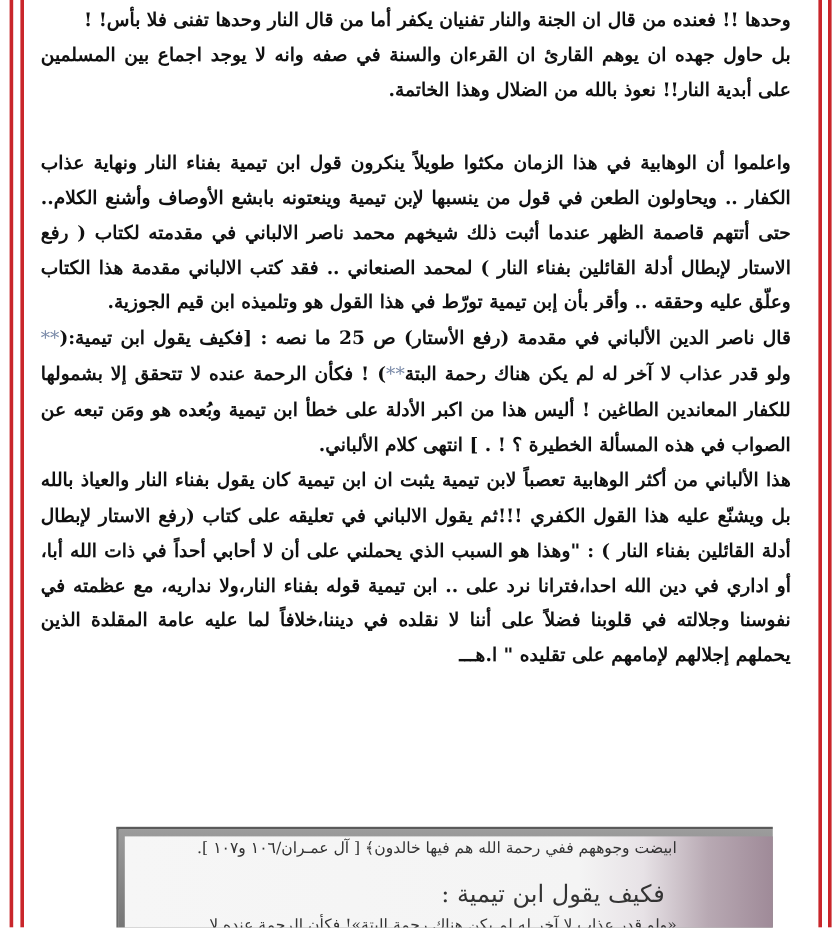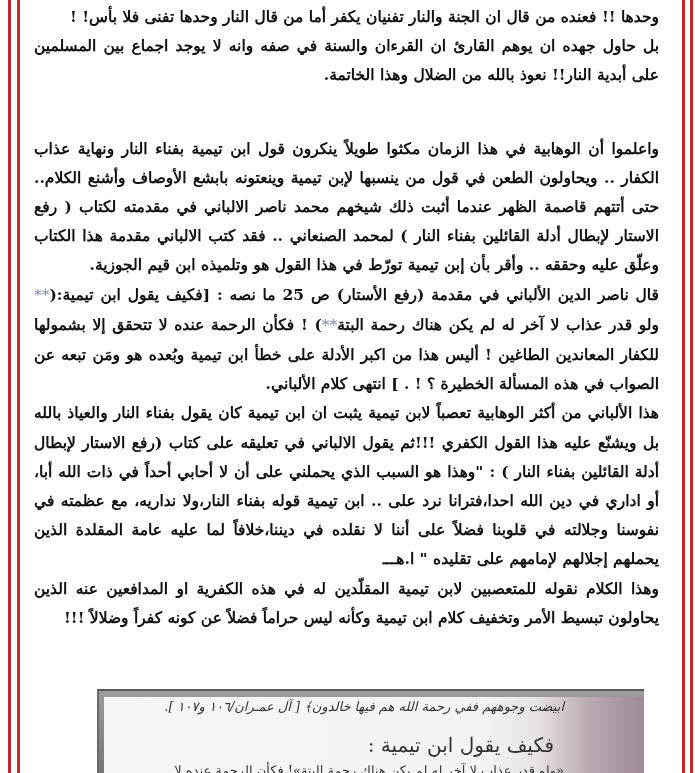--- a/index.html
+++ b/index.html
@@ -35,21 +35,21 @@
       text-align: justify;
       color: #111;
       font-size: 15.5px;
       line-height: 29.2px;
       font-weight: bold;
     }
     .page p {
       margin: 0;
     }
     .page p.gap-before {
-      margin-top: 44px;
+      margin-top: 31px;
     }
     .star {
       color: #7a8aa8;
       font-weight: normal;
     }
 
     
     .scan-frame {
       position: absolute;
       left: 97px;
@@ -70,21 +70,20 @@
       direction: rtl;
       font-weight: normal;
       color: #333;
     }
     .scan-line-1 {
       position: absolute;
       right: 80px;
       top: 2px;
       font-size: 13px;
       white-space: nowrap;
-      font-style: italic;
     }
     .scan-heading {
       position: absolute;
       right: 90px;
       top: 36px;
       font-size: 20px;
       white-space: nowrap;
       padding-bottom: 20px;
       border-bottom: 2px solid #b0322d;
     }
@@ -105,21 +104,20 @@
 <div class="border-line bl-4"></div>
 
 <div class="page">
   <p style="margin-top:15px;">وحدها !! فعنده من قال ان الجنة والنار تفنيان يكفر أما من قال النار وحدها تفنى فلا بأس! !</p>
   <p>بل حاول جهده ان يوهم القارئ ان القرءان والسنة في صفه وانه لا يوجد اجماع بين المسلمين على أبدية النار!! نعوذ بالله من الضلال وهذا الخاتمة.</p>
   <p class="gap-before">واعلموا أن الوهابية في هذا الزمان مكثوا طويلاً ينكرون قول ابن تيمية بفناء النار ونهاية عذاب الكفار .. ويحاولون الطعن في قول من ينسبها لإبن تيمية وينعتونه بابشع الأوصاف وأشنع الكلام.. حتى أتتهم قاصمة الظهر عندما أثبت ذلك شيخهم محمد ناصر الالباني في مقدمته لكتاب ( رفع الاستار لإبطال أدلة القائلين بفناء النار ) لمحمد الصنعاني .. فقد كتب الالباني مقدمة هذا الكتاب وعلّق عليه وحققه .. وأقر بأن إبن تيمية تورّط في هذا القول هو وتلميذه ابن قيم الجوزية.</p>
   <p>
     <span>قال ناصر الدين الألباني في مقدمة (رفع الأستار) ص 25 ما نصه : [فكيف يقول ابن تيمية:(</span><span class="star">**</span><span> ولو قدر عذاب لا آخر له لم يكن هناك رحمة البتة</span><span class="star">**</span><span>) ! فكأن الرحمة عنده لا تتحقق إلا بشمولها للكفار المعاندين الطاغين ! أليس هذا من اكبر الأدلة على خطأ ابن تيمية وبُعده هو ومَن تبعه عن الصواب في هذه المسألة الخطيرة ؟ ! . ] انتهى كلام الألباني.</span>
   </p>
   <p>هذا الألباني من أكثر الوهابية تعصباً لابن تيمية يثبت ان ابن تيمية كان يقول بفناء النار والعياذ بالله بل ويشنّع عليه هذا القول الكفري !!!ثم يقول الالباني في تعليقه على كتاب (رفع الاستار لإبطال أدلة القائلين بفناء النار ) : "وهذا هو السبب الذي يحملني على أن لا أحابي أحداً في ذات الله أبا، أو اداري في دين الله احدا،فترانا نرد على .. ابن تيمية قوله بفناء النار،ولا نداريه، مع عظمته في نفوسنا وجلالته في قلوبنا فضلاً على أننا لا نقلده في ديننا،خلافاً لما عليه عامة المقلدة الذين يحملهم إجلالهم لإمامهم على تقليده " ا.هـــ</p>
-  <p>وهذا الكلام نقوله للمتعصبين لابن تيمية المقلّدين له في هذه الكفرية او المدافعين عنه الذين يحاولون تبسيط الأمر وتخفيف كلام ابن تيمية وكأنه ليس حراماً فضلاً عن كونه كفراً وضلالاً !!!</p>
 </div>
 
 <div class="scan-frame">
   <div class="scan-inner">
     <div class="scan-line-1">ابيضت وجوههم ففي رحمة الله هم فيها خالدون﴾ [ آل عمـران/١٠٦ و١٠٧ ].</div>
     <div class="scan-heading">فكيف يقول ابن تيمية :</div>
     <div class="scan-line-3">«ولو قدر عذاب لا آخر له لم يكن هناك رحمة البتة»! فكأن الرحمة عنده لا</div>
   </div>
 </div>
 

